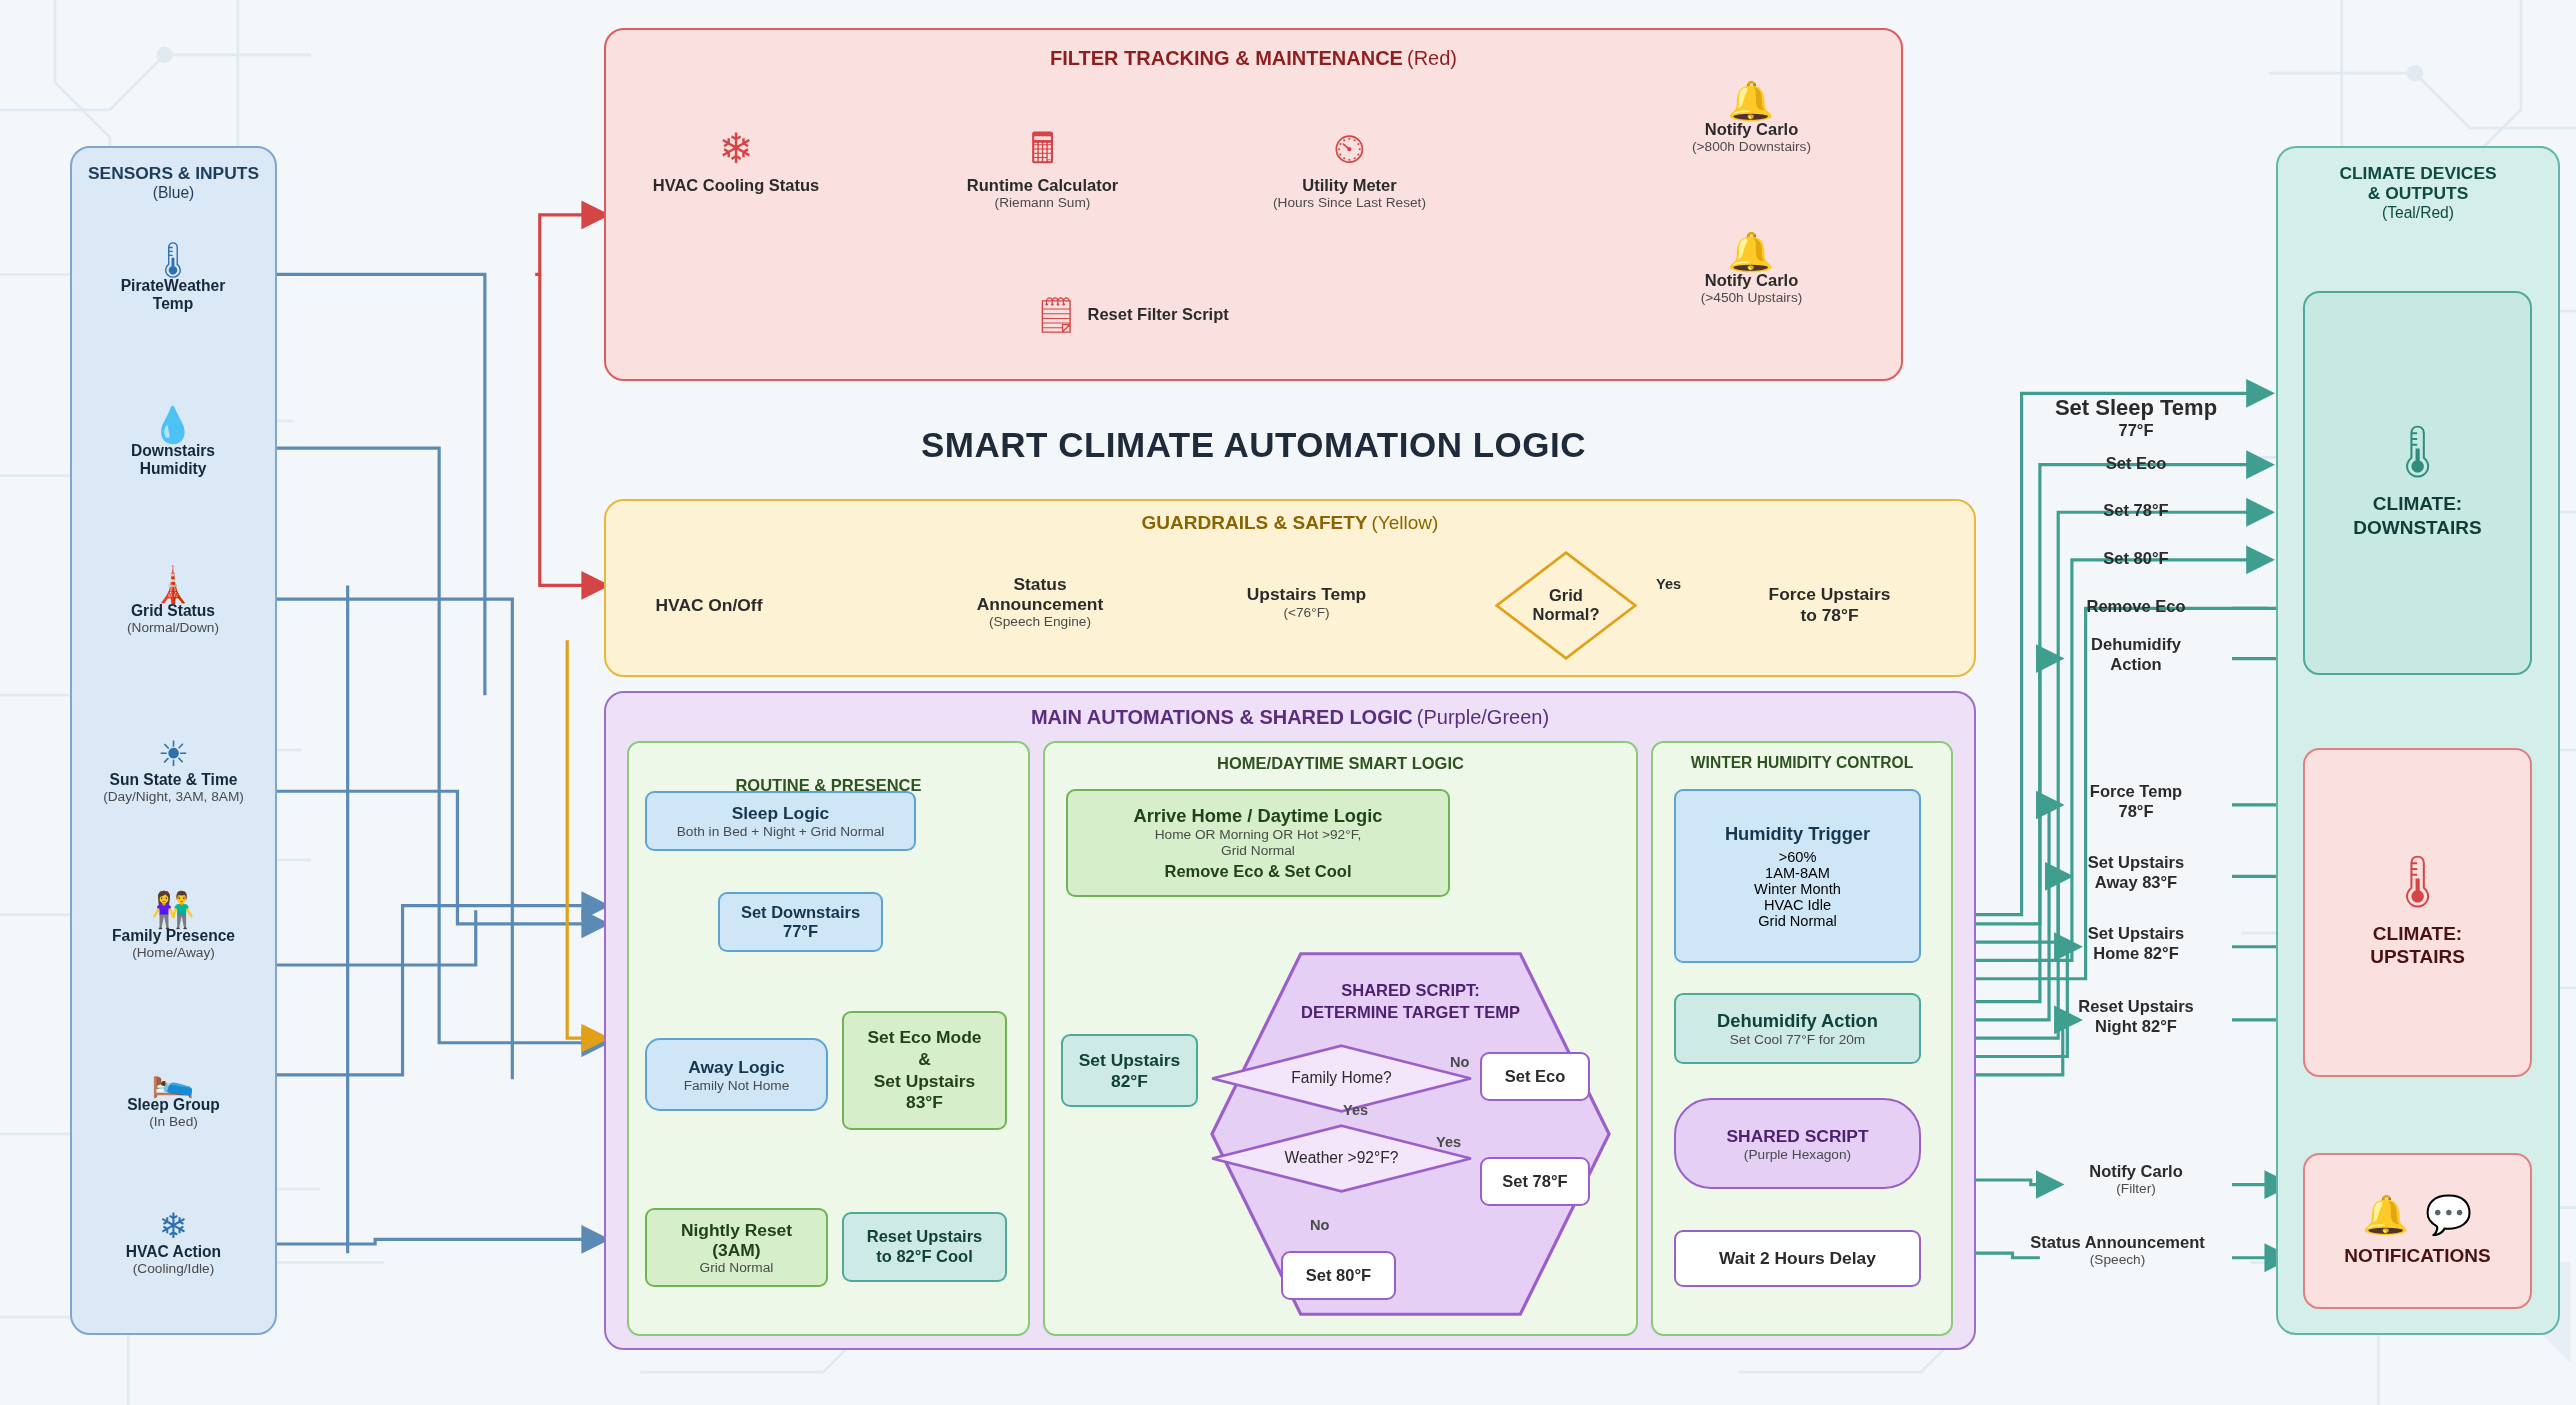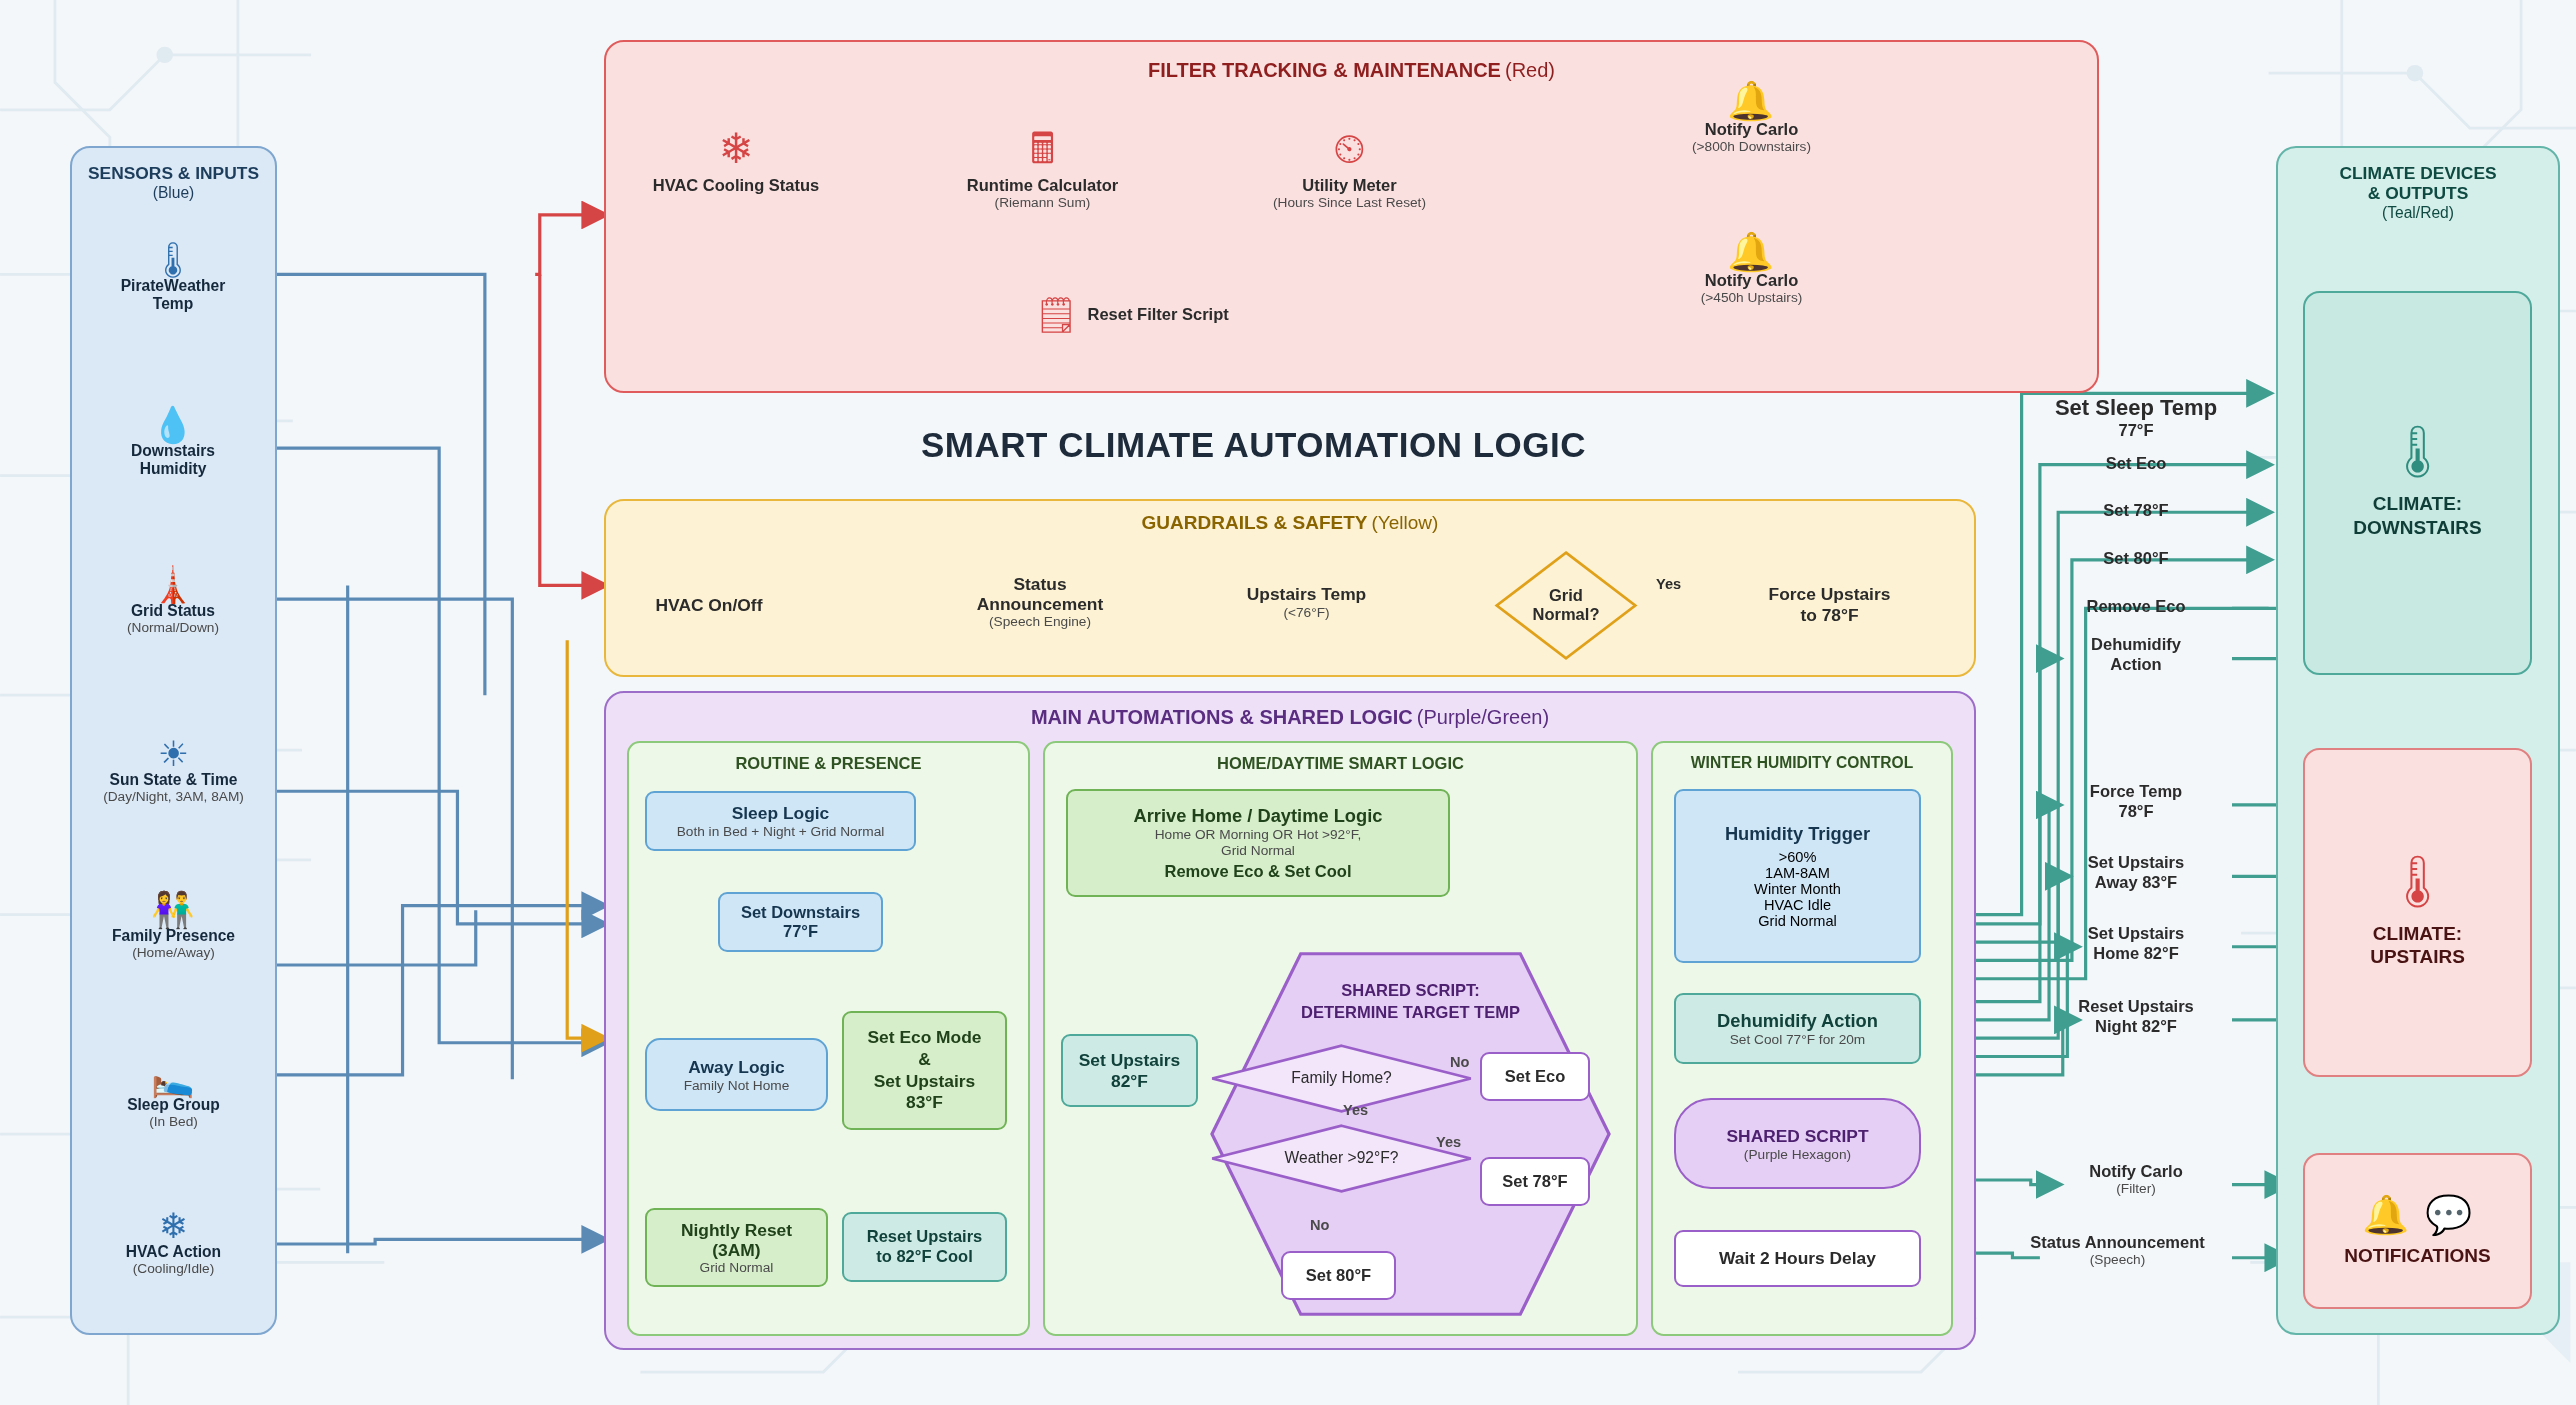--- a/index.html
+++ b/index.html
@@ -240,21 +240,21 @@
   <div class="ico" style="font-size:35px;color:#2f6fae;">🛌</div>
   <div class="bold" style="font-size:15.6px;color:#15293d;">Sleep Group</div>
   <div class="small">(In Bed)</div>
 </div>
 <div class="abs" style="left:70px;top:1208px;width:207px;text-align:center;">
   <div class="ico" style="font-size:35px;color:#2f6fae;">❄</div>
   <div class="bold" style="font-size:15.6px;color:#15293d;">HVAC Action</div>
   <div class="small">(Cooling/Idle)</div>
 </div>
 
-<div class="abs panel panel-red" style="left:604px;top:40px;width:1495px;height:353px;">
+<div class="abs panel panel-red" style="left:604px;top:28px;width:1299px;height:353px;">
   <div style="margin-top:16.5px;text-align:center;">
     <span class="bold" style="font-size:20px;color:#8f1f1f;">FILTER TRACKING &amp; MAINTENANCE</span>
     <span style="font-size:20px;color:#8f1f1f;">(Red)</span>
   </div>
 </div>
 
 <div class="abs" style="left:640px;top:128px;width:192px;text-align:center;">
   <div class="ico" style="font-size:42px;color:#d64545;">❄</div>
   <div class="bold" style="font-size:16.5px;color:#2b2b2b;margin-top:5.5px;">HVAC Cooling Status</div>
 </div>
@@ -313,21 +313,21 @@
 to 78°F</div>
 
 <div class="abs panel panel-purple" style="left:604px;top:691px;width:1372px;height:659px;">
   <div style="margin-top:12.8px;text-align:center;">
     <span class="bold" style="font-size:20px;color:#5a2d80;">MAIN AUTOMATIONS &amp; SHARED LOGIC</span>
     <span style="font-size:20px;color:#5a2d80;">(Purple/Green)</span>
   </div>
 </div>
 
 <div class="abs sbox sbox-lgreen" style="left:627px;top:741px;width:403px;height:595px;"></div>
-<div class="abs bold" style="left:627px;top:754px;width:403px;text-align:center;font-size:16.5px;color:#2f5222;">ROUTINE &amp; PRESENCE</div>
+<div class="abs bold" style="left:627px;top:776px;width:403px;text-align:center;font-size:16.5px;color:#2f5222;">ROUTINE &amp; PRESENCE</div>
 
 <div class="abs node n-blue" style="left:645px;top:791px;width:271px;height:60px;">
   <div class="bold" style="font-size:17.4px;color:#16364f;">Sleep Logic</div>
   <div class="small">Both in Bed + Night + Grid Normal</div>
 </div>
 <div class="abs node n-blue" style="left:718px;top:892px;width:165px;height:60px;">
   <div class="bold" style="font-size:16.5px;color:#16364f;">Set Downstairs</div>
   <div class="bold" style="font-size:16.5px;color:#16364f;">77°F</div>
 </div>
 

